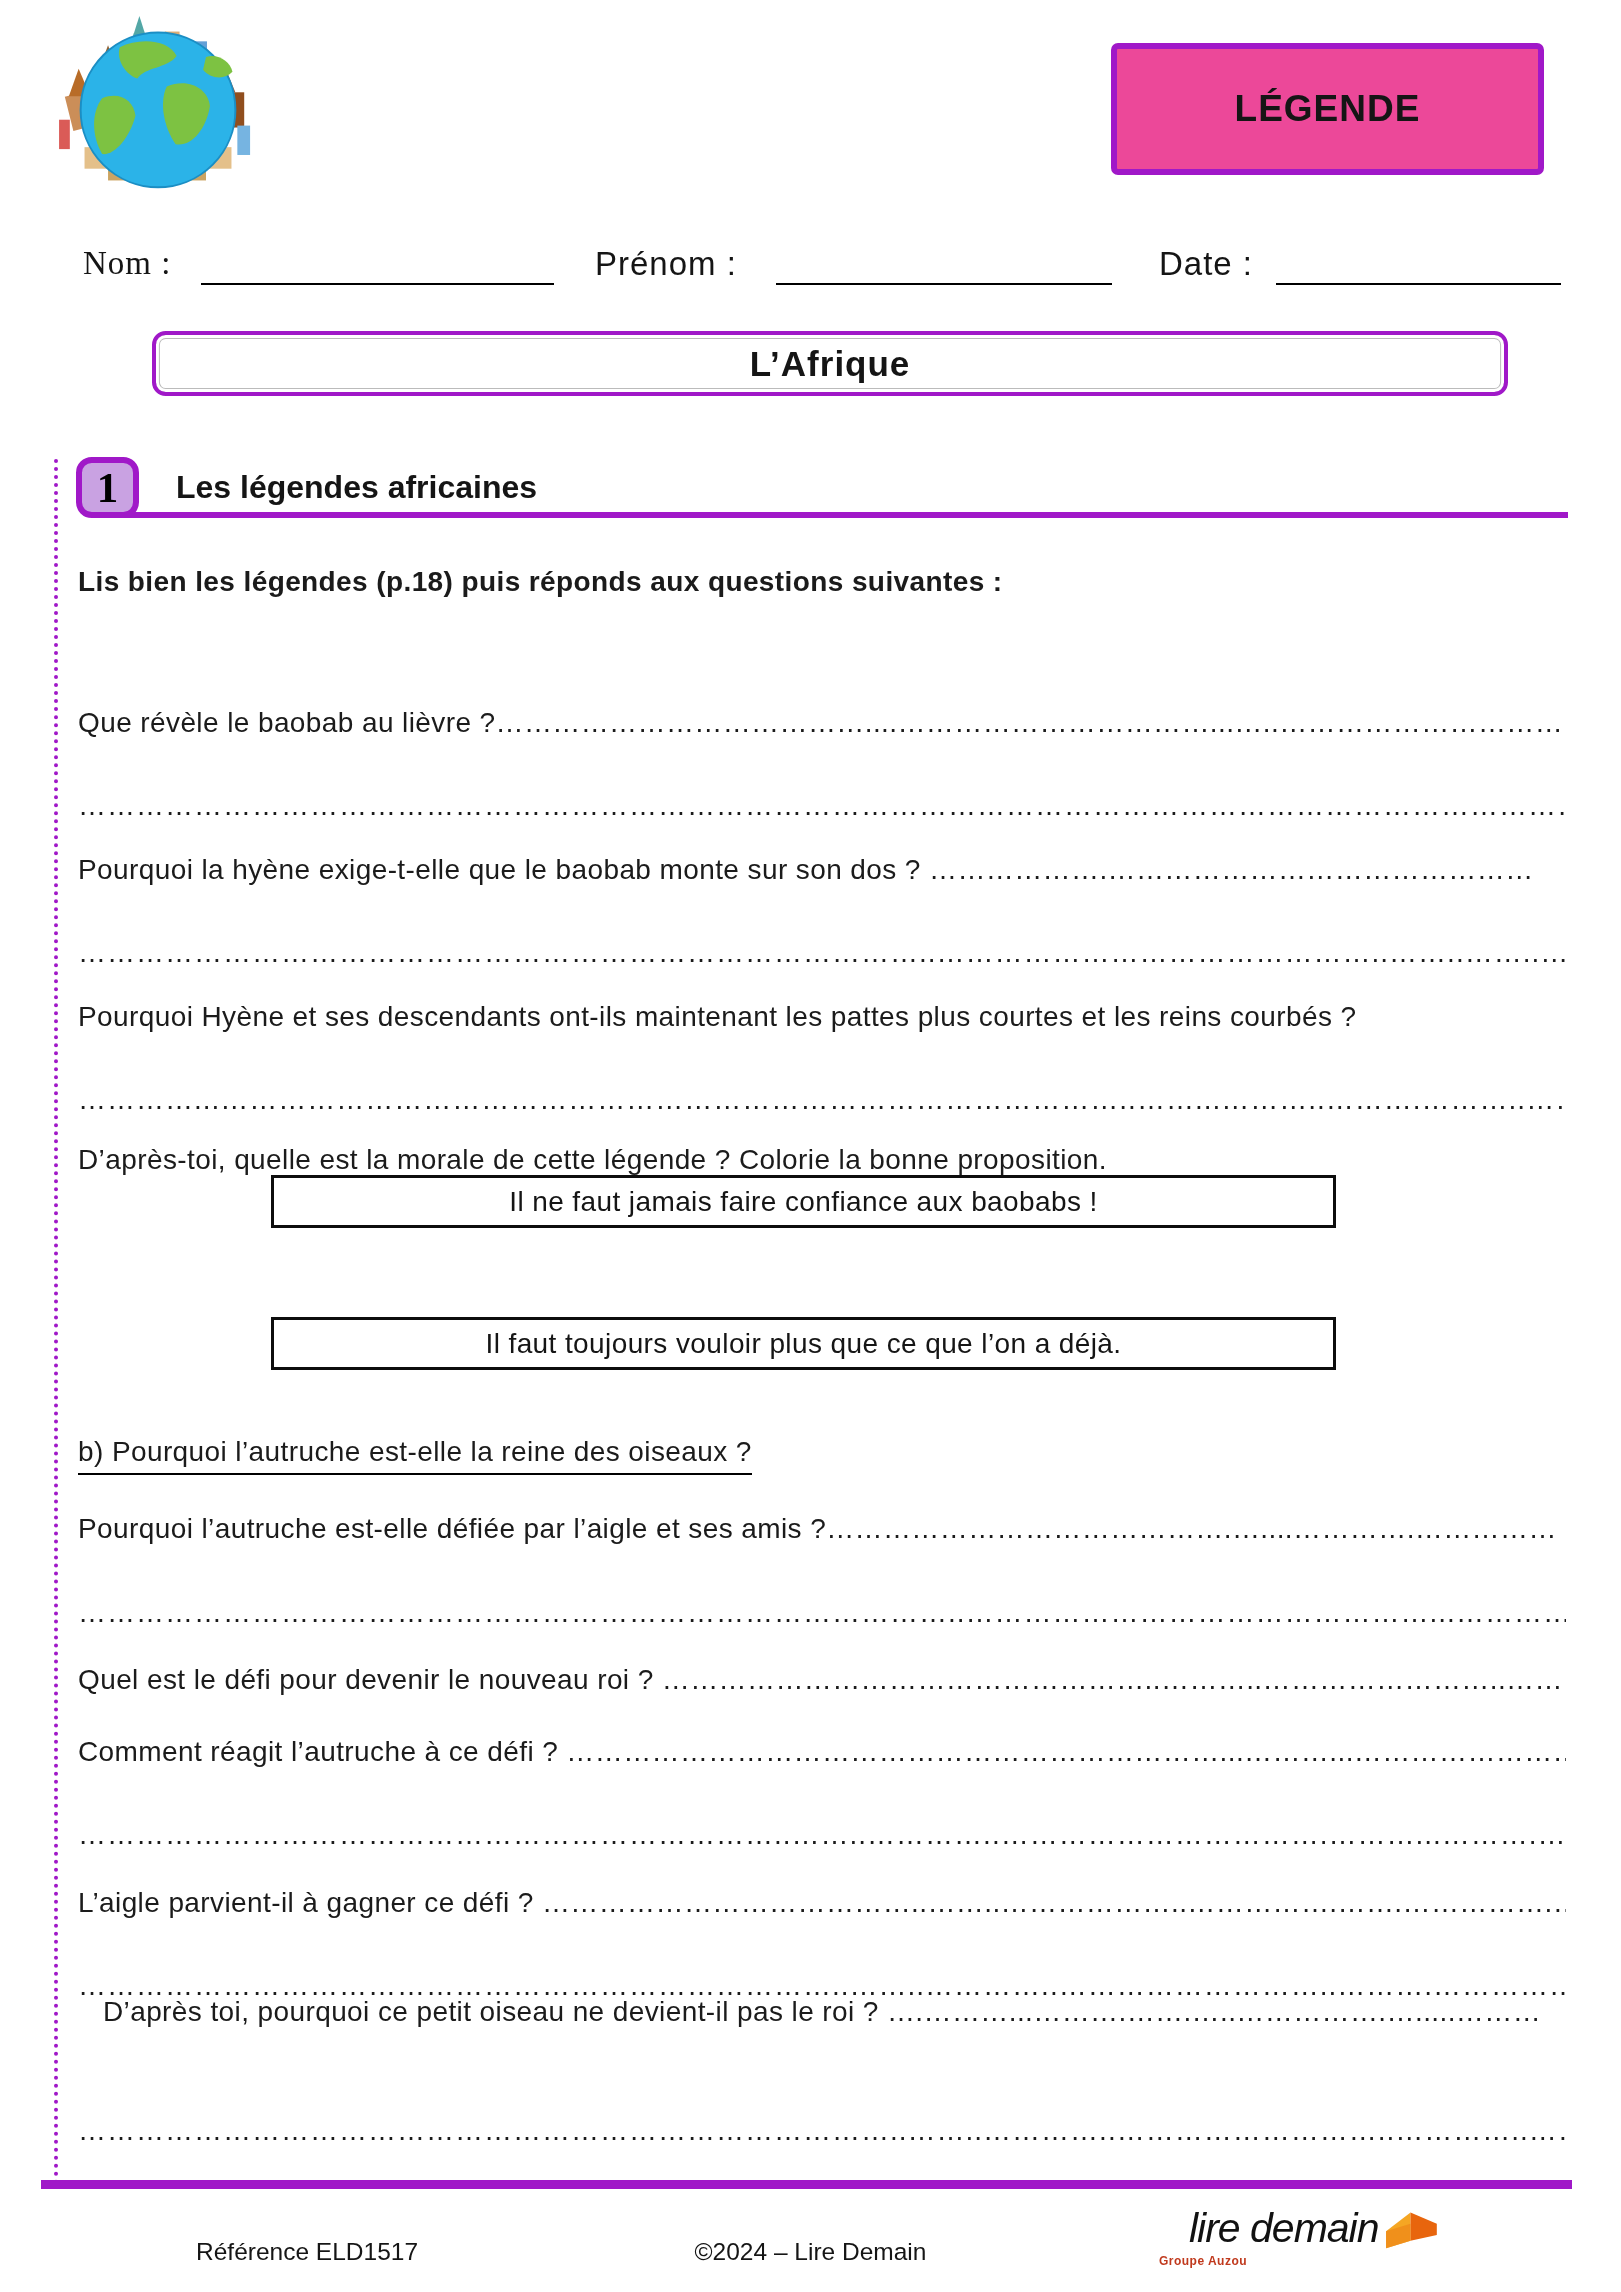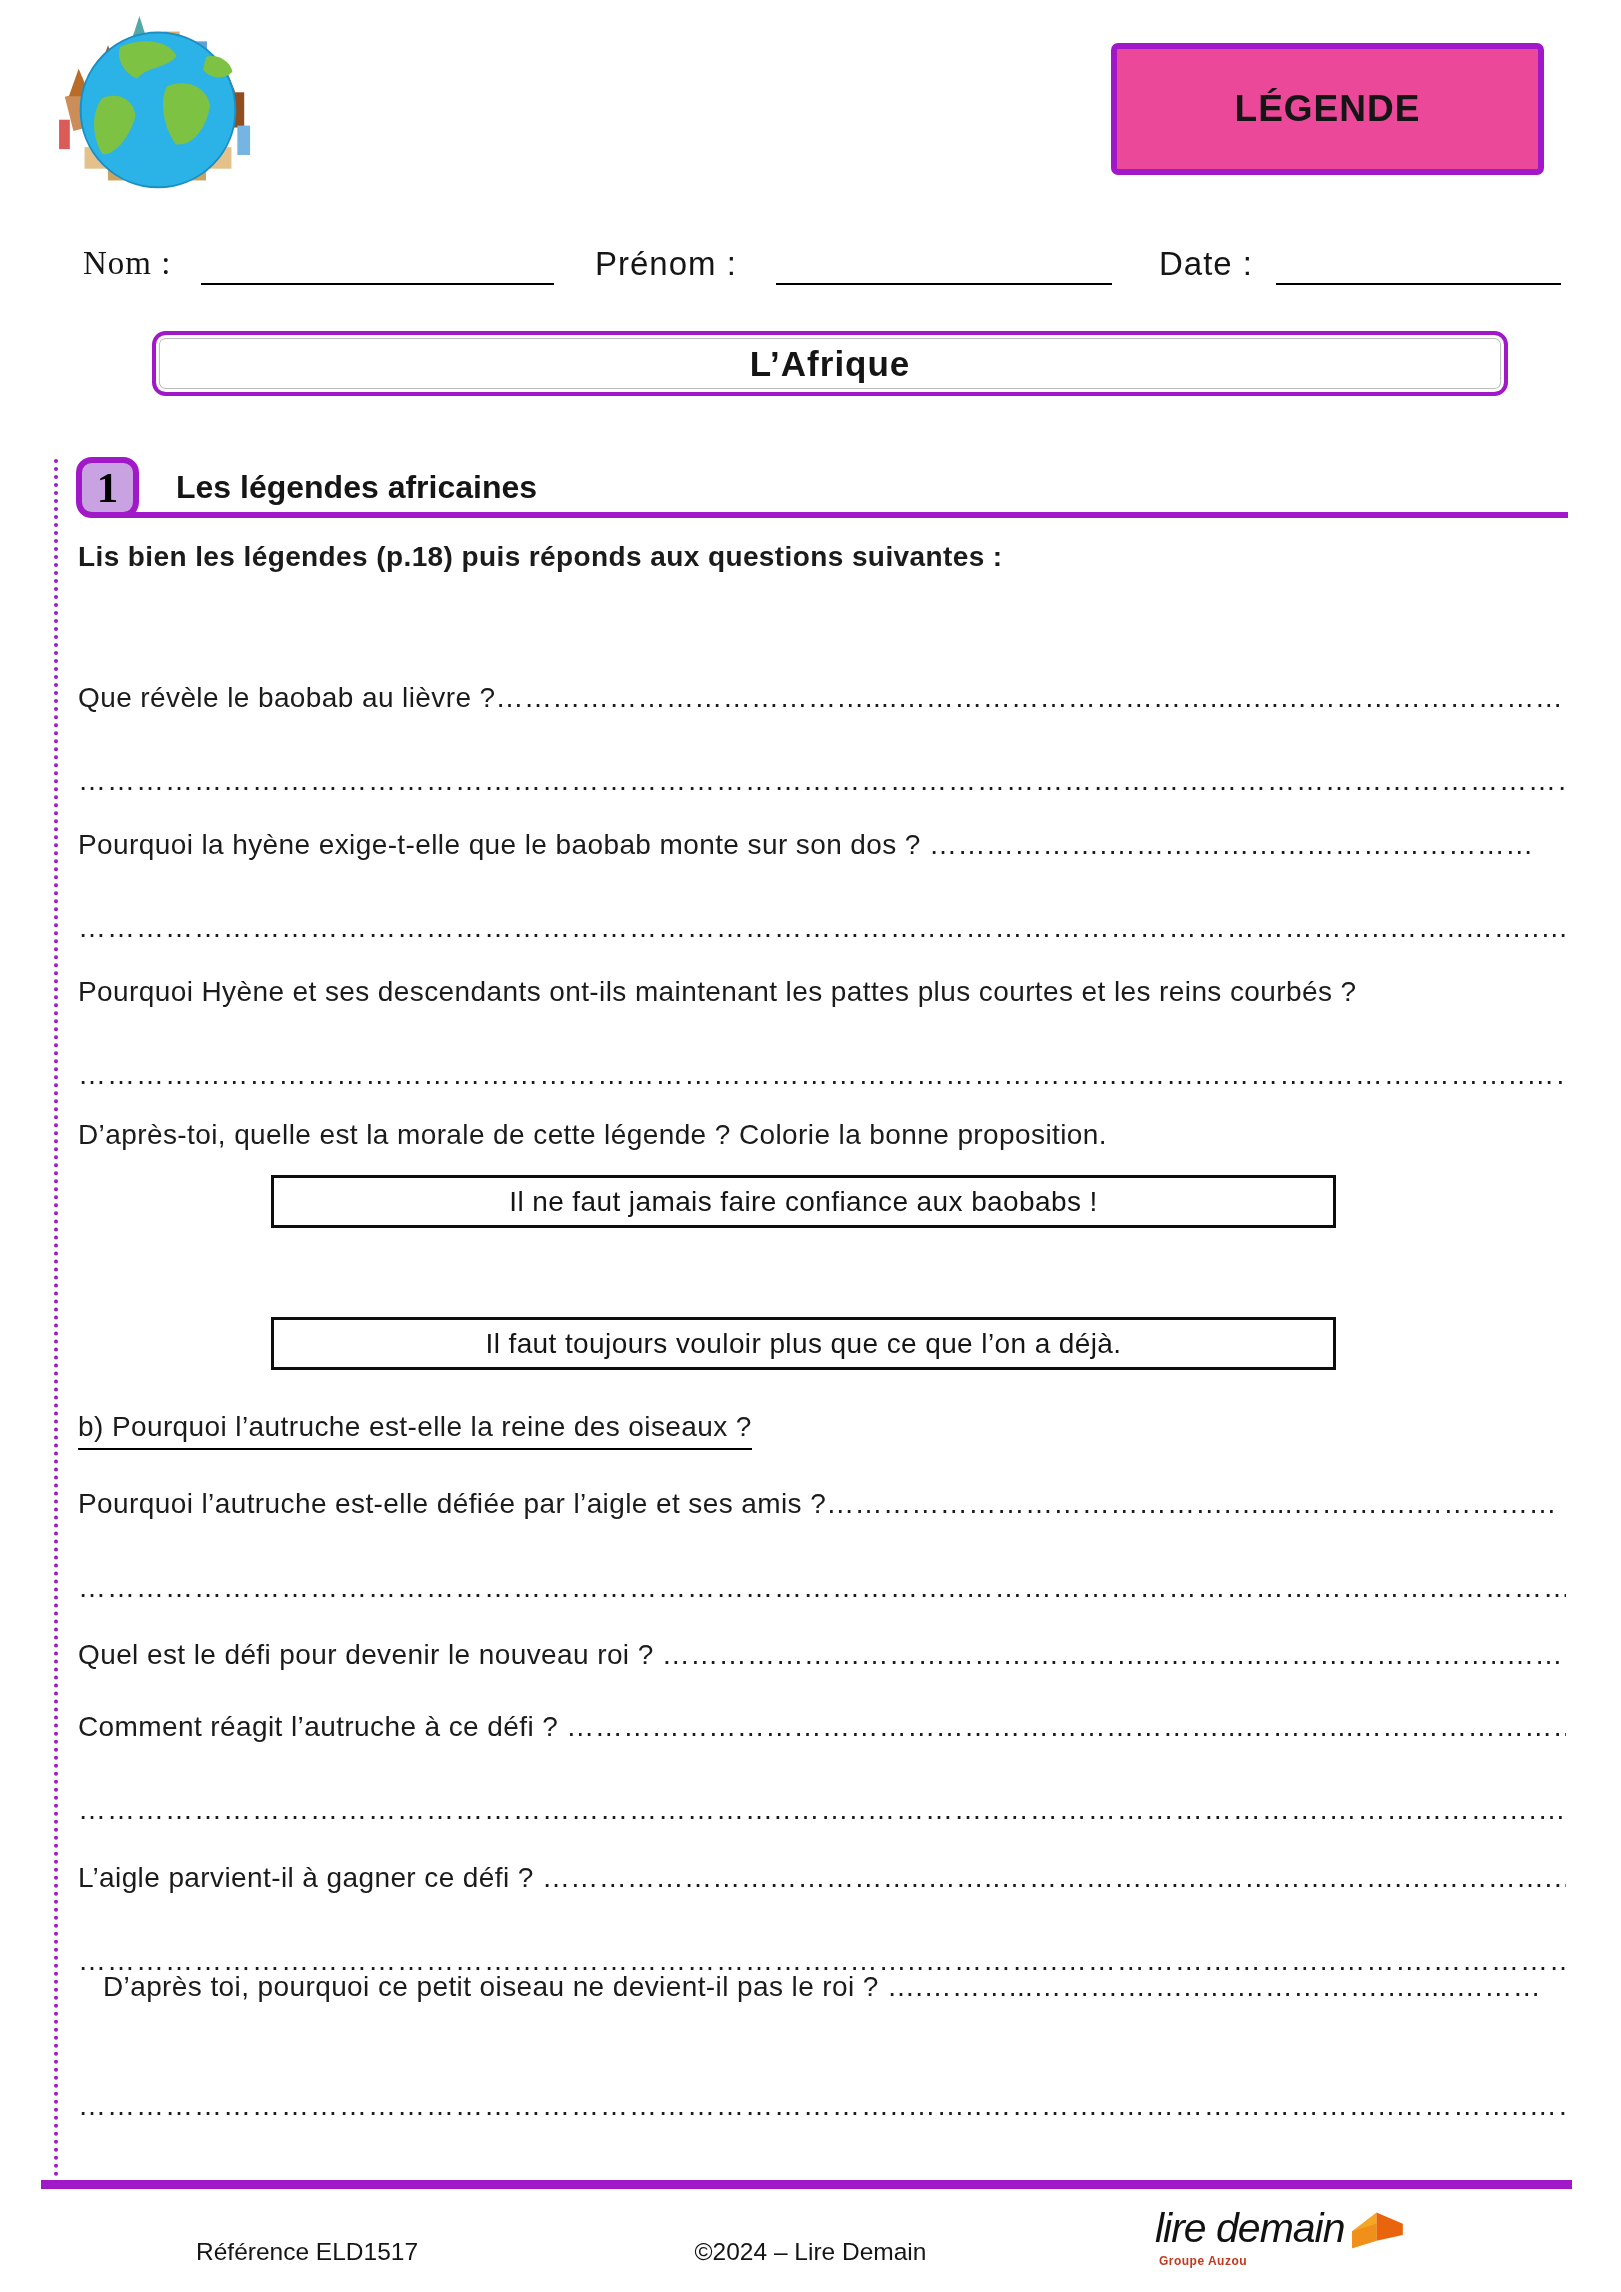--- a/index.html
+++ b/index.html
@@ -41,37 +41,37 @@
   .sec-badge {
     position:absolute; left:76px; top:457px; width:51px; height:49px;
     background:var(--badgefill); border:6.9px solid var(--purple); border-radius:15.7px;
     display:flex; align-items:center; justify-content:center;
     font-family:"Liberation Serif", serif; font-size:43px; font-weight:600; color:#000;
   }
   .sec-title { position:absolute; left:176px; top:469px; font-size:32px; font-weight:bold; white-space:nowrap; }
   
   .q, .intro, .subhead, .dots {
     position:absolute; left:78px; right:55px; font-size:28px; letter-spacing:0.4px;
-    white-space:nowrap; overflow:hidden; color:#1b1b1b;
+    white-space:nowrap; overflow:hidden; color:#1b1b1b;margin-top:25px;
   }
   .intro   { font-weight:bold; }
   .subhead span { display:inline-block; border-bottom:2.9px solid #000; padding-bottom:4.9px; }
   .dots    { letter-spacing:1px; }
   
   .choice {
     position:absolute; left:271px; width:1059px; height:47px;
     border:3.9px solid #0d0d0d; background:#fff;
     display:flex; align-items:center; justify-content:center;
     font-size:28px; letter-spacing:0.4px; white-space:nowrap;
   }
   
   .foot-ref { position:absolute; left:196px; top:2238px; font-size:24.5px; }
   .foot-copy { position:absolute; left:50%; transform:translateX(-50%); top:2238px; font-size:24.5px; }
   .foot-logo { position:absolute; left:1155px; top:2205px; }
-  .foot-logo-row { display:flex; align-items:center; }
+  .foot-logo-row { display:flex; align-items:center;margin-left:34px; }
   .foot-logo-text { font-size:41px; font-style:italic; font-weight:500; color:#111; letter-spacing:-1px; }
   .foot-logo-sub { font-size:12px; font-weight:bold; color:#c0391d; margin-top:2px; margin-left:3.9px; letter-spacing:0.5px; }
   :root { --purple:#a018c8; --badgefill:#c9a2e2; }
 </style>
 </head>
 <body>
 
 <div class="page">
 
   <div class="logo-wrap">

